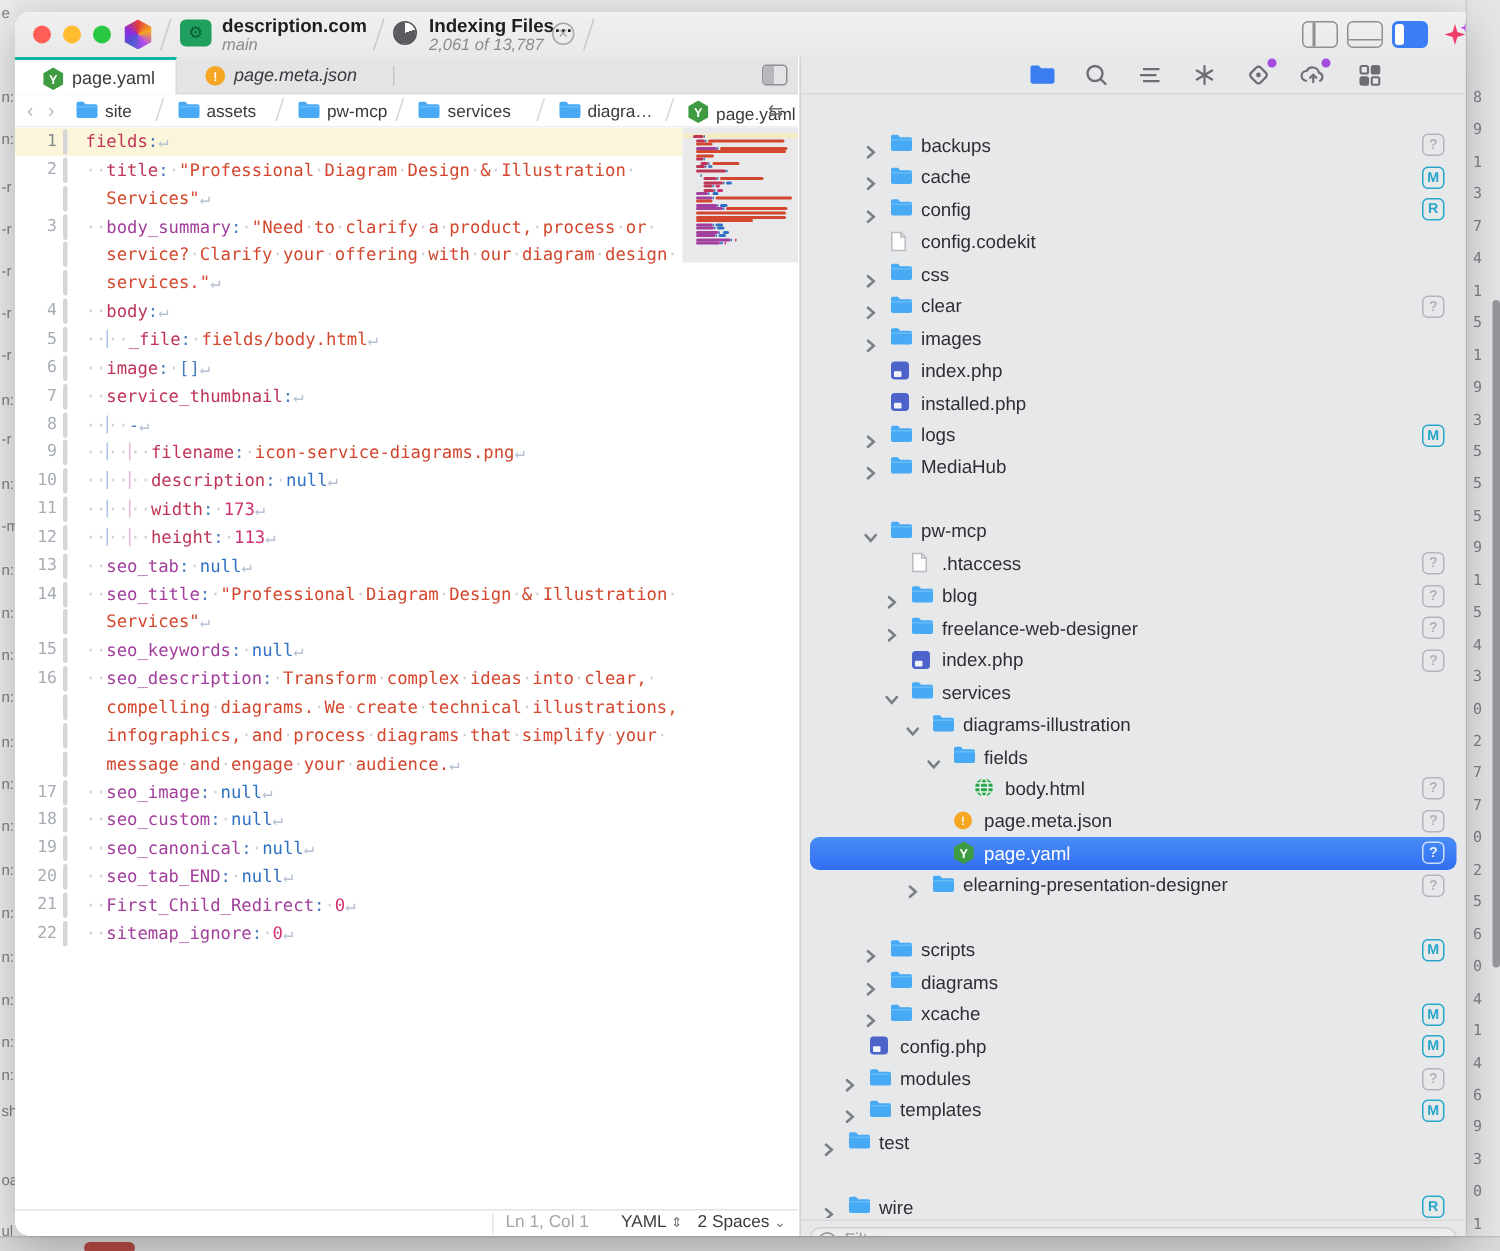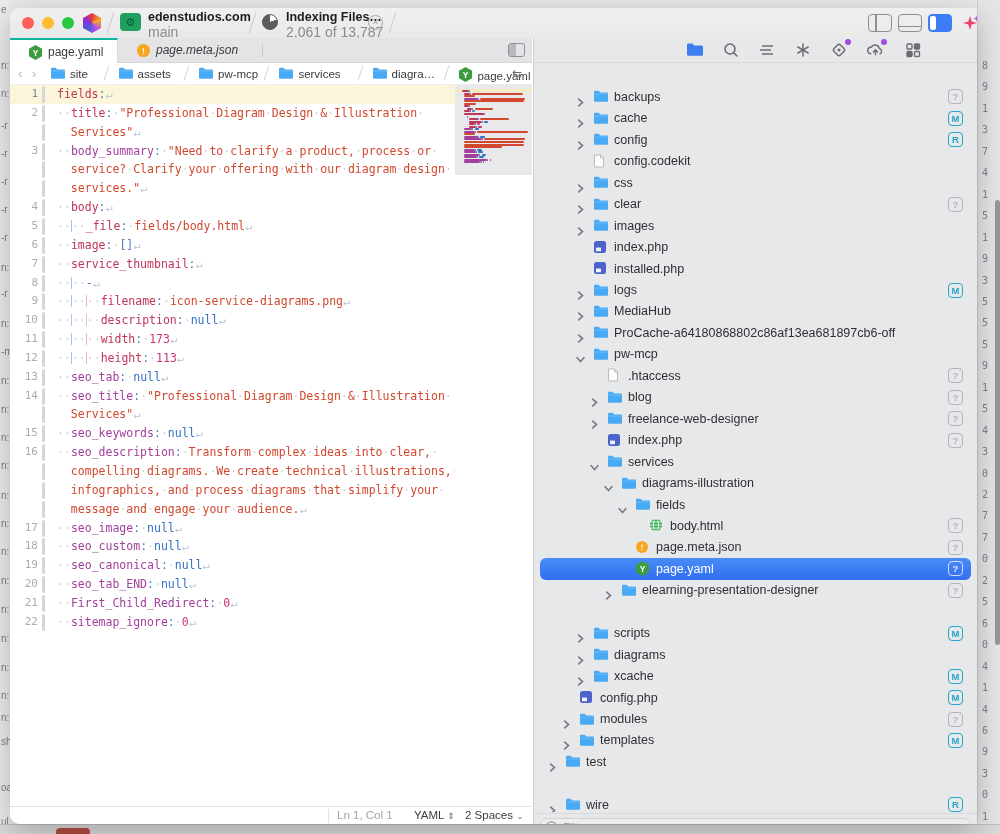--- a/index.html
+++ b/index.html
@@ -24,21 +24,21 @@
   #titlebar { position:absolute; left:0; top:0; width:100%; height:30px; background:linear-gradient(#f0f0f1,#e9e9ea); }
   .light { position:absolute; top:9px; width:12px; height:12px; border-radius:50%; }
   #light-close{ left:12px; background:#ff5f57;} #light-min{ left:32px; background:#febc2e;} #light-zoom{ left:52px; background:#28c840;}
   #nova-logo { position:absolute; left:72px; top:5px; width:20px; height:20px;
     clip-path:polygon(50% 0,95% 25%,95% 75%,50% 100%,5% 75%,5% 25%);
     background:conic-gradient(#e23c3c,#f5a623,#b44bf0,#4a5bd0,#8a2be2,#e23c3c); }
   .tbar-slash { position:absolute; top:4px; width:1px; height:22px; background:#c9c9cc; transform:rotate(18deg); }
   .proj-icon { position:absolute; top:5px; width:21px; height:18px; border-radius:4px; background:#1fa05f; color:#0b5c36;
                font-size:11px; text-align:center; line-height:18px; }
   .tb-title { position:absolute; top:2px; font-size:12.5px; font-weight:bold; color:#1d1d1f; white-space:nowrap; }
-  .tb-sub   { position:absolute; top:16px; font-size:14px; color:#8a8a8f; white-space:nowrap; }
+  .tb-sub   { position:absolute; top:16px; font-size:11px; color:#8a8a8f; white-space:nowrap;font-style:italic; }
   #indexing-spinner { position:absolute; left:252px; top:6px; width:16px; height:16px; border-radius:50%;
     background:conic-gradient(#fff 0 70deg,#5b5b60 70deg 360deg); border:1px solid #55555a; }
   #indexing-close { position:absolute; left:358px; top:7px; width:15px; height:15px; border-radius:50%;
     border:1.3px solid #a6a6ab; color:#a6a6ab; font-size:9px; line-height:13px; text-align:center; }
   .pane-toggle { position:absolute; top:6px; width:24px; height:18px; border:1.5px solid #8e8e93; border-radius:4px; }
   #toggle-left::before  { content:""; position:absolute; left:6px; top:0; bottom:0; width:1.5px; background:#8e8e93; }
   #toggle-bottom::before{ content:""; position:absolute; left:0; right:0; bottom:4px; height:1.5px; background:#8e8e93; }
   #toggle-right { border-color:#3d7df5; background:#3d7df5; }
   #toggle-right::before { content:""; position:absolute; left:1px; top:1px; bottom:1px; width:6px; background:#fff; border-radius:2px; }
   #sparkle-icon { position:absolute; left:952px; top:5px; width:20px; height:20px; }
@@ -196,21 +196,21 @@
 
   <div id="win">
 
     <div id="titlebar">
       <div class="light" id="light-close"></div>
       <div class="light" id="light-min"></div>
       <div class="light" id="light-zoom"></div>
       <div id="nova-logo"></div>
       <div class="tbar-slash" style="left:100px"></div>
       <div class="proj-icon" style="left:110px">⚙</div>
-      <div class="tb-title" style="left:138px">edenstudios.com</div>
+      <div class="tb-title" style="left:138px">description.com</div>
       <div class="tb-sub" style="left:138px">main</div>
       <div class="tbar-slash" style="left:242px"></div>
       <div id="indexing-spinner"></div>
       <div class="tb-title" style="left:276px">Indexing Files…</div>
       <div class="tb-sub" style="left:276px">2,061 of 13,787</div>
       <div id="indexing-close">✕</div>
       <div class="tbar-slash" style="left:382px"></div>
       <div class="pane-toggle" id="toggle-left" style="left:858px"></div>
       <div class="pane-toggle" id="toggle-bottom" style="left:888px"></div>
       <div class="pane-toggle" id="toggle-right" style="left:918px"></div>
@@ -528,30 +528,20 @@
           <div class="trow" style="top: 236.95px;">
             <span class="t-chev" style="left:36px"><svg width="9" height="9" viewBox="0 0 8 8" style="">
                 <path d="M2.4 1 L5.8 4 L2.4 7" stroke="#7b7e85" fill="none" stroke-width="1.5" stroke-linecap="round"></path>
               </svg></span>
             <span class="t-icon" style="left:53px"><svg viewBox="0 0 16 13" width="16" height="13">
                 <path d="M1 2 q0-1.2 1.2-1.2 h3.4 l1.5 1.7 h6.7 q1.2 0 1.2 1.2 v6.8 q0 1.2-1.2 1.2 h-11.6 q-1.2 0-1.2-1.2 z" fill="#48a9f5"></path>
                 <path d="M1 3.6 h14 v1 h-14 z" fill="#6fc0f9" opacity=".8"></path>
               </svg></span>
             <span class="t-label" style="left:74px">MediaHub</span>
           </div>
-          <div class="trow" style="top: 258.4px;">
-            <span class="t-chev" style="left:36px"><svg width="9" height="9" viewBox="0 0 8 8" style="">
-                <path d="M2.4 1 L5.8 4 L2.4 7" stroke="#7b7e85" fill="none" stroke-width="1.5" stroke-linecap="round"></path>
-              </svg></span>
-            <span class="t-icon" style="left:53px"><svg viewBox="0 0 16 13" width="16" height="13">
-                <path d="M1 2 q0-1.2 1.2-1.2 h3.4 l1.5 1.7 h6.7 q1.2 0 1.2 1.2 v6.8 q0 1.2-1.2 1.2 h-11.6 q-1.2 0-1.2-1.2 z" fill="#48a9f5"></path>
-                <path d="M1 3.6 h14 v1 h-14 z" fill="#6fc0f9" opacity=".8"></path>
-              </svg></span>
-            <span class="t-label" style="left:74px">ProCache-a64180868802c86af13ea681897cb6-off</span>
-          </div>
           <div class="trow" style="top: 279.85px;">
             <span class="t-chev" style="left:36px"><svg width="9" height="9" viewBox="0 0 8 8" style="transform:rotate(90deg)">
                 <path d="M2.4 1 L5.8 4 L2.4 7" stroke="#7b7e85" fill="none" stroke-width="1.5" stroke-linecap="round"></path>
               </svg></span>
             <span class="t-icon" style="left:53px"><svg viewBox="0 0 16 13" width="16" height="13">
                 <path d="M1 2 q0-1.2 1.2-1.2 h3.4 l1.5 1.7 h6.7 q1.2 0 1.2 1.2 v6.8 q0 1.2-1.2 1.2 h-11.6 q-1.2 0-1.2-1.2 z" fill="#48a9f5"></path>
                 <path d="M1 3.6 h14 v1 h-14 z" fill="#6fc0f9" opacity=".8"></path>
               </svg></span>
             <span class="t-label" style="left:74px">pw-mcp</span>
           </div>

